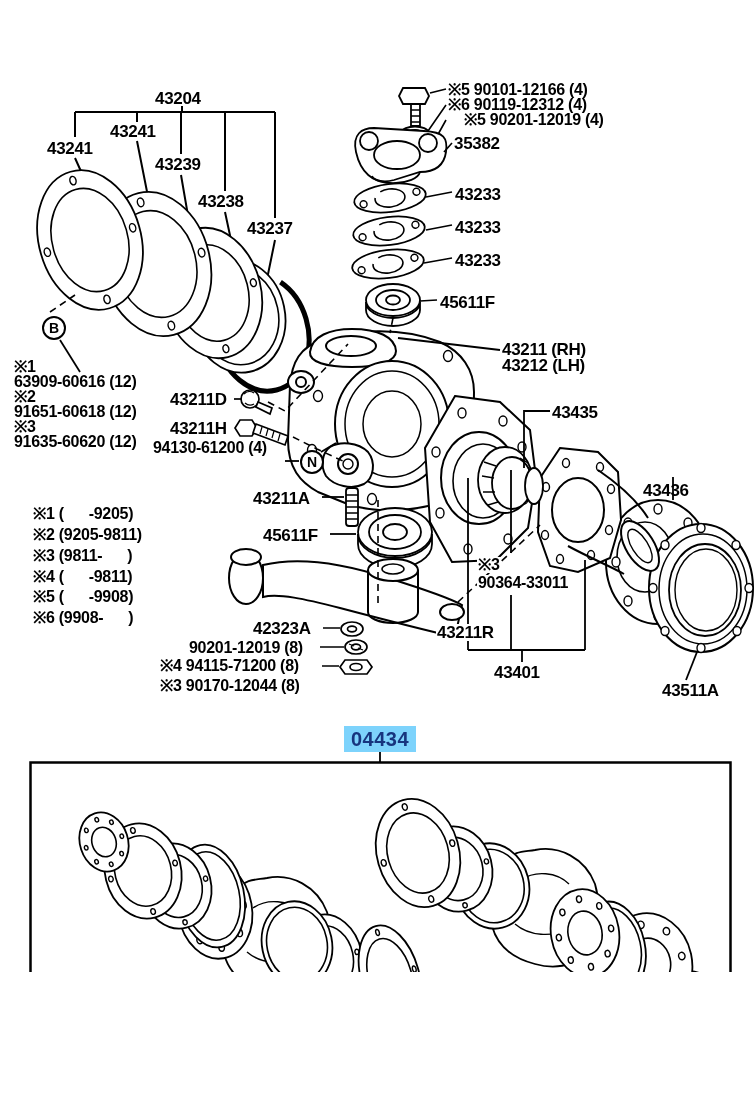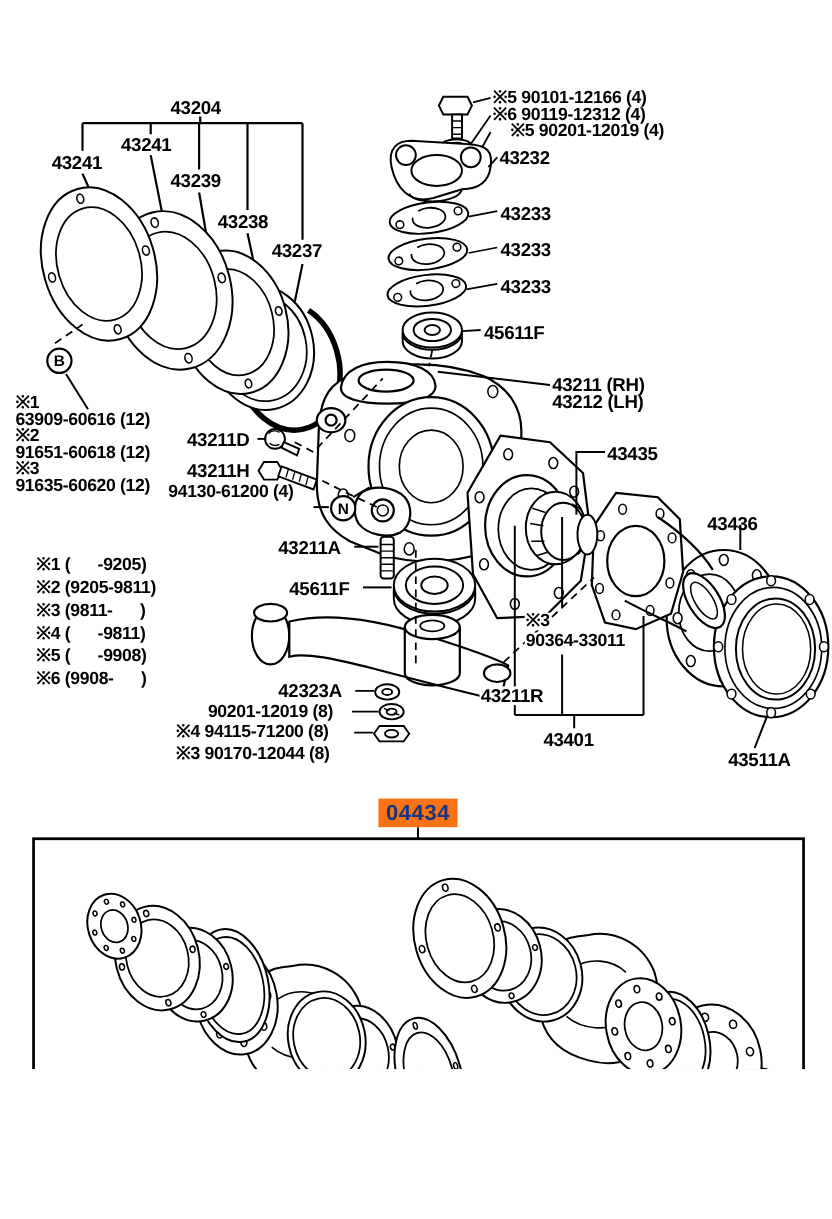--- a/index.html
+++ b/index.html
@@ -302,30 +302,30 @@
 <div class="lbl" style="left:155px;top:90px">43204</div>
 <div class="lbl" style="left:47px;top:140px">43241</div>
 <div class="lbl" style="left:110px;top:123px">43241</div>
 <div class="lbl" style="left:155px;top:156px">43239</div>
 <div class="lbl" style="left:198px;top:193px">43238</div>
 <div class="lbl" style="left:247px;top:220px">43237</div>
 
 <div class="lbl sm" style="left:448px;top:82px">※5 90101-12166 (4)</div>
 <div class="lbl sm" style="left:448px;top:97px">※6 90119-12312 (4)</div>
 <div class="lbl sm" style="left:464px;top:112px">※5 90201-12019 (4)</div>
-<div class="lbl" style="left:454px;top:135px">43232</div>
+<div class="lbl" style="left:454px;top:135px">35382</div>
 <div class="lbl" style="left:455px;top:186px">43233</div>
 <div class="lbl" style="left:455px;top:219px">43233</div>
 <div class="lbl" style="left:455px;top:252px">43233</div>
 <div class="lbl" style="left:440px;top:294px">45611F</div>
 
 <div class="lbl" style="left:502px;top:341px">43211 (RH)</div>
 <div class="lbl" style="left:502px;top:357px">43212 (LH)</div>
 <div class="lbl" style="left:552px;top:404px">43435</div>
-<div class="lbl" style="left:643px;top:468px">43436</div>
+<div class="lbl" style="left:643px;top:482px">43436</div>
 
 <div class="circ" style="left:42px;top:316px">B</div>
 <div class="circ" style="left:300px;top:450px">N</div>
 
 <div class="lbl sm" style="left:14px;top:359px">※1</div>
 <div class="lbl sm" style="left:14px;top:374px">63909-60616 (12)</div>
 <div class="lbl sm" style="left:14px;top:389px">※2</div>
 <div class="lbl sm" style="left:14px;top:404px">91651-60618 (12)</div>
 <div class="lbl sm" style="left:14px;top:419px">※3</div>
 <div class="lbl sm" style="left:14px;top:434px">91635-60620 (12)</div>
@@ -348,17 +348,17 @@
 <div class="lbl sm" style="left:189px;top:640px">90201-12019 (8)</div>
 <div class="lbl sm" style="left:160px;top:658px">※4 94115-71200 (8)</div>
 <div class="lbl sm" style="left:160px;top:678px">※3 90170-12044 (8)</div>
 
 <div class="lbl sm bg" style="left:477px;top:557px">※3</div>
 <div class="lbl sm bg" style="left:477px;top:575px">90364-33011</div>
 <div class="lbl bg" style="left:436px;top:624px">43211R</div>
 <div class="lbl" style="left:494px;top:664px">43401</div>
 <div class="lbl" style="left:662px;top:682px">43511A</div>
 
-<div class="kit" style="left:344px;top:726px;width:72px;height:26px;background:#f97316;color:#17357e">04434</div>
+<div class="kit" style="left:344px;top:726px;width:72px;height:26px;background:#7dd3fc;color:#17357e">04434</div>
 
 <div class="doc" style="left:659px;top:1083px">480829-C</div>
 
 </div>
 
 </body></html>

